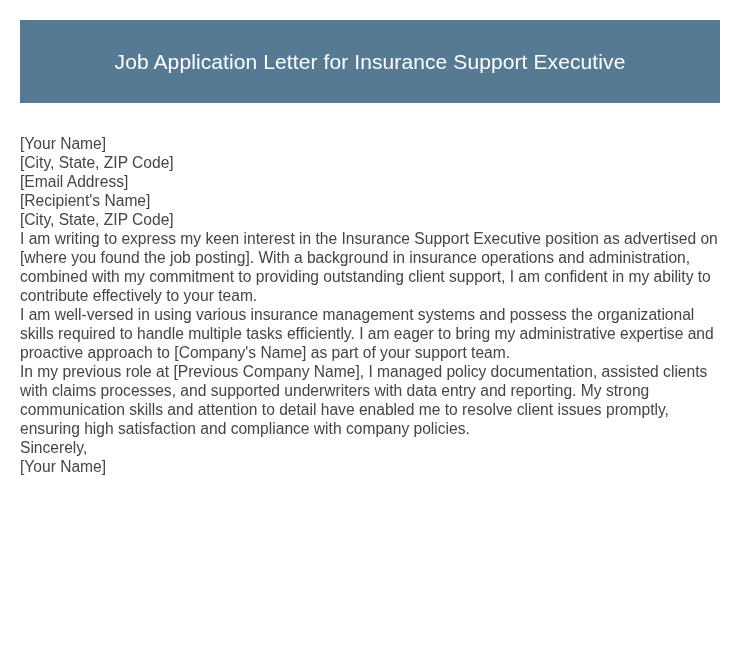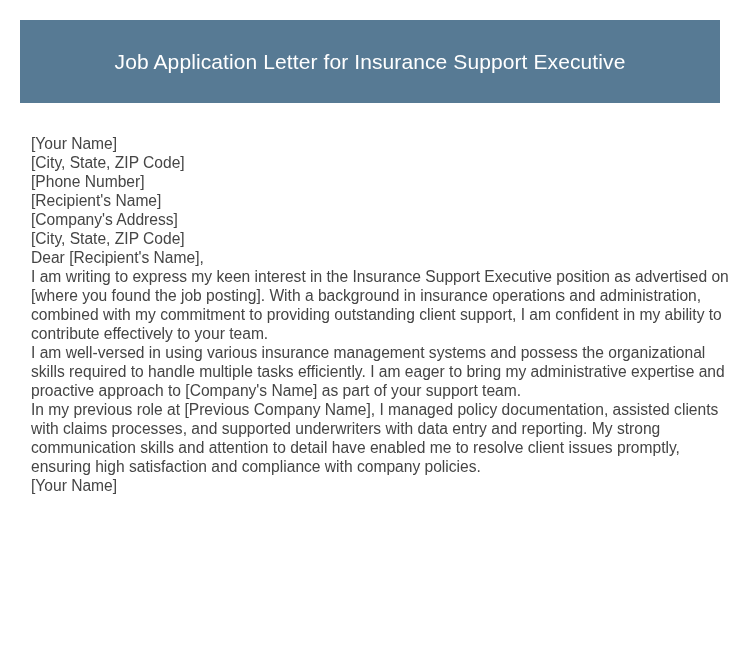--- a/index.html
+++ b/index.html
@@ -33,39 +33,37 @@
       letter-spacing: 0.1px;
     }
     .letter {
       position: absolute;
       left: 20px;
       top: 134px;
       width: 705px;
       color: #454545;
       font-size: 15.6px;
       line-height: 19px;
-      margin-left: 11px;
     }
     .letter .line, .letter p {
       margin: 0;
       padding: 0;
     }
   </style>
 </head>
 <body>
 
 <div class="header">
   <h1>Job Application Letter for Insurance Support Executive</h1>
 </div>
 
 <div class="letter">
   <div class="line">[Your Name]</div>
   <div class="line">[City, State, ZIP Code]</div>
-  <div class="line">[Phone Number]</div>
+  <div class="line">[Email Address]</div>
   <div class="line">[Recipient's Name]</div>
-  <div class="line">[Company's Address]</div>
   <div class="line">[City, State, ZIP Code]</div>
-  <div class="line">Dear [Recipient's Name],</div>
   <p>I am writing to express my keen interest in the Insurance Support Executive position as advertised on [where you found the job posting]. With a background in insurance operations and administration, combined with my commitment to providing outstanding client support, I am confident in my ability to contribute effectively to your team.</p>
   <p>I am well-versed in using various insurance management systems and possess the organizational skills required to handle multiple tasks efficiently. I am eager to bring my administrative expertise and proactive approach to [Company's Name] as part of your support team.</p>
   <p>In my previous role at [Previous Company Name], I managed policy documentation, assisted clients with claims processes, and supported underwriters with data entry and reporting. My strong communication skills and attention to detail have enabled me to resolve client issues promptly, ensuring high satisfaction and compliance with company policies.</p>
+  <div class="line">Sincerely,</div>
   <div class="line">[Your Name]</div>
 </div>
 
 </body></html>

